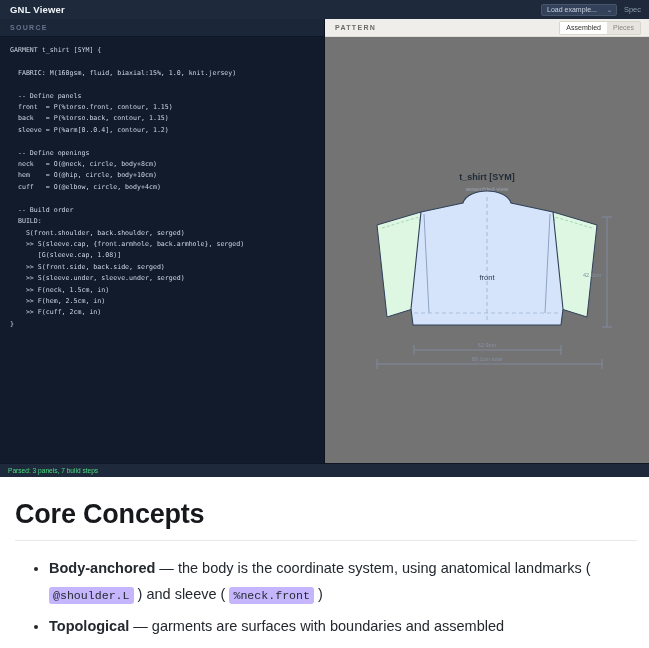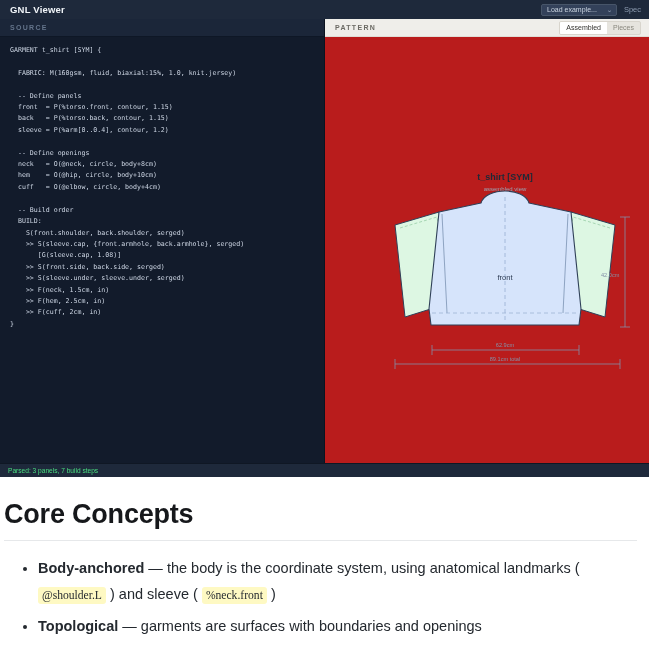--- a/index.html
+++ b/index.html
@@ -139,22 +139,21 @@
     font-size: 6.6px;
     line-height: 11.4px;
     color: #cdd6e4;
     white-space: pre;
   }
 
   
   .canvas-wrap {
     flex: 1 1 auto;
     position: relative;
-    background: #b91c1c;
-    padding-left: 18px;
+    background: #737373;
   }
   .canvas-wrap svg { display: block; }
 
   .pat-title {
     font-family: "Liberation Sans", sans-serif;
     font-size: 9px;
     font-weight: bold;
     fill: #1f2937;
   }
   .pat-sub {
@@ -183,21 +182,21 @@
     border-top: 1px solid #0f1724;
   }
   .status-text {
     color: #4ade80;
     font-size: 6.6px;
     font-family: "Liberation Sans", sans-serif;
   }
 
   
   .doc {
-    padding: 22px 12px 0 4px;
+    padding: 22px 12px 0 15px;
     background: #ffffff;
   }
   h1.doc-h1 {
     margin: 0 0 10px 0;
     font-size: 27px;
     line-height: 1.15;
     font-weight: bold;
     color: #16181b;
     letter-spacing: -0.2px;
   }
@@ -212,23 +211,23 @@
     list-style: disc;
   }
   ul.concepts li {
     font-size: 14.5px;
     line-height: 26px;
     color: #24292f;
     margin-bottom: 4px;
   }
   ul.concepts li strong { font-weight: bold; margin-top: 48px; }
   code.inline {
-    font-family: Liberation Serif, serif;
+    font-family: Liberation Mono, monospace;
     font-size: 11.6px;
-    background: #fef9c3;
+    background: #c4b5fd;
     border-radius: 3px;
     padding: 2px 4px;
     color: #24292f;
   }
 </style>
 </head>
 <body>
 
 <div class="viewer">
 
@@ -356,16 +355,16 @@
 
 <div class="doc">
   <h1 class="doc-h1">Core Concepts</h1>
   <div class="rule"></div>
 
   <ul class="concepts">
     <li>
       <strong>Body-anchored</strong><span> — </span><span>the body is the coordinate system, using anatomical landmarks ( </span><code class="inline">@shoulder.L</code><span> ) and sleeve ( </span><code class="inline">%neck.front</code><span> )</span>
     </li>
     <li>
-      <strong>Topological</strong><span> — </span><span>garments are surfaces with boundaries and openings</span>
+      <strong>Topological</strong><span> — </span><span>garments are surfaces with boundaries and assembled</span>
     </li>
   </ul>
 </div>
 
 </body></html>

